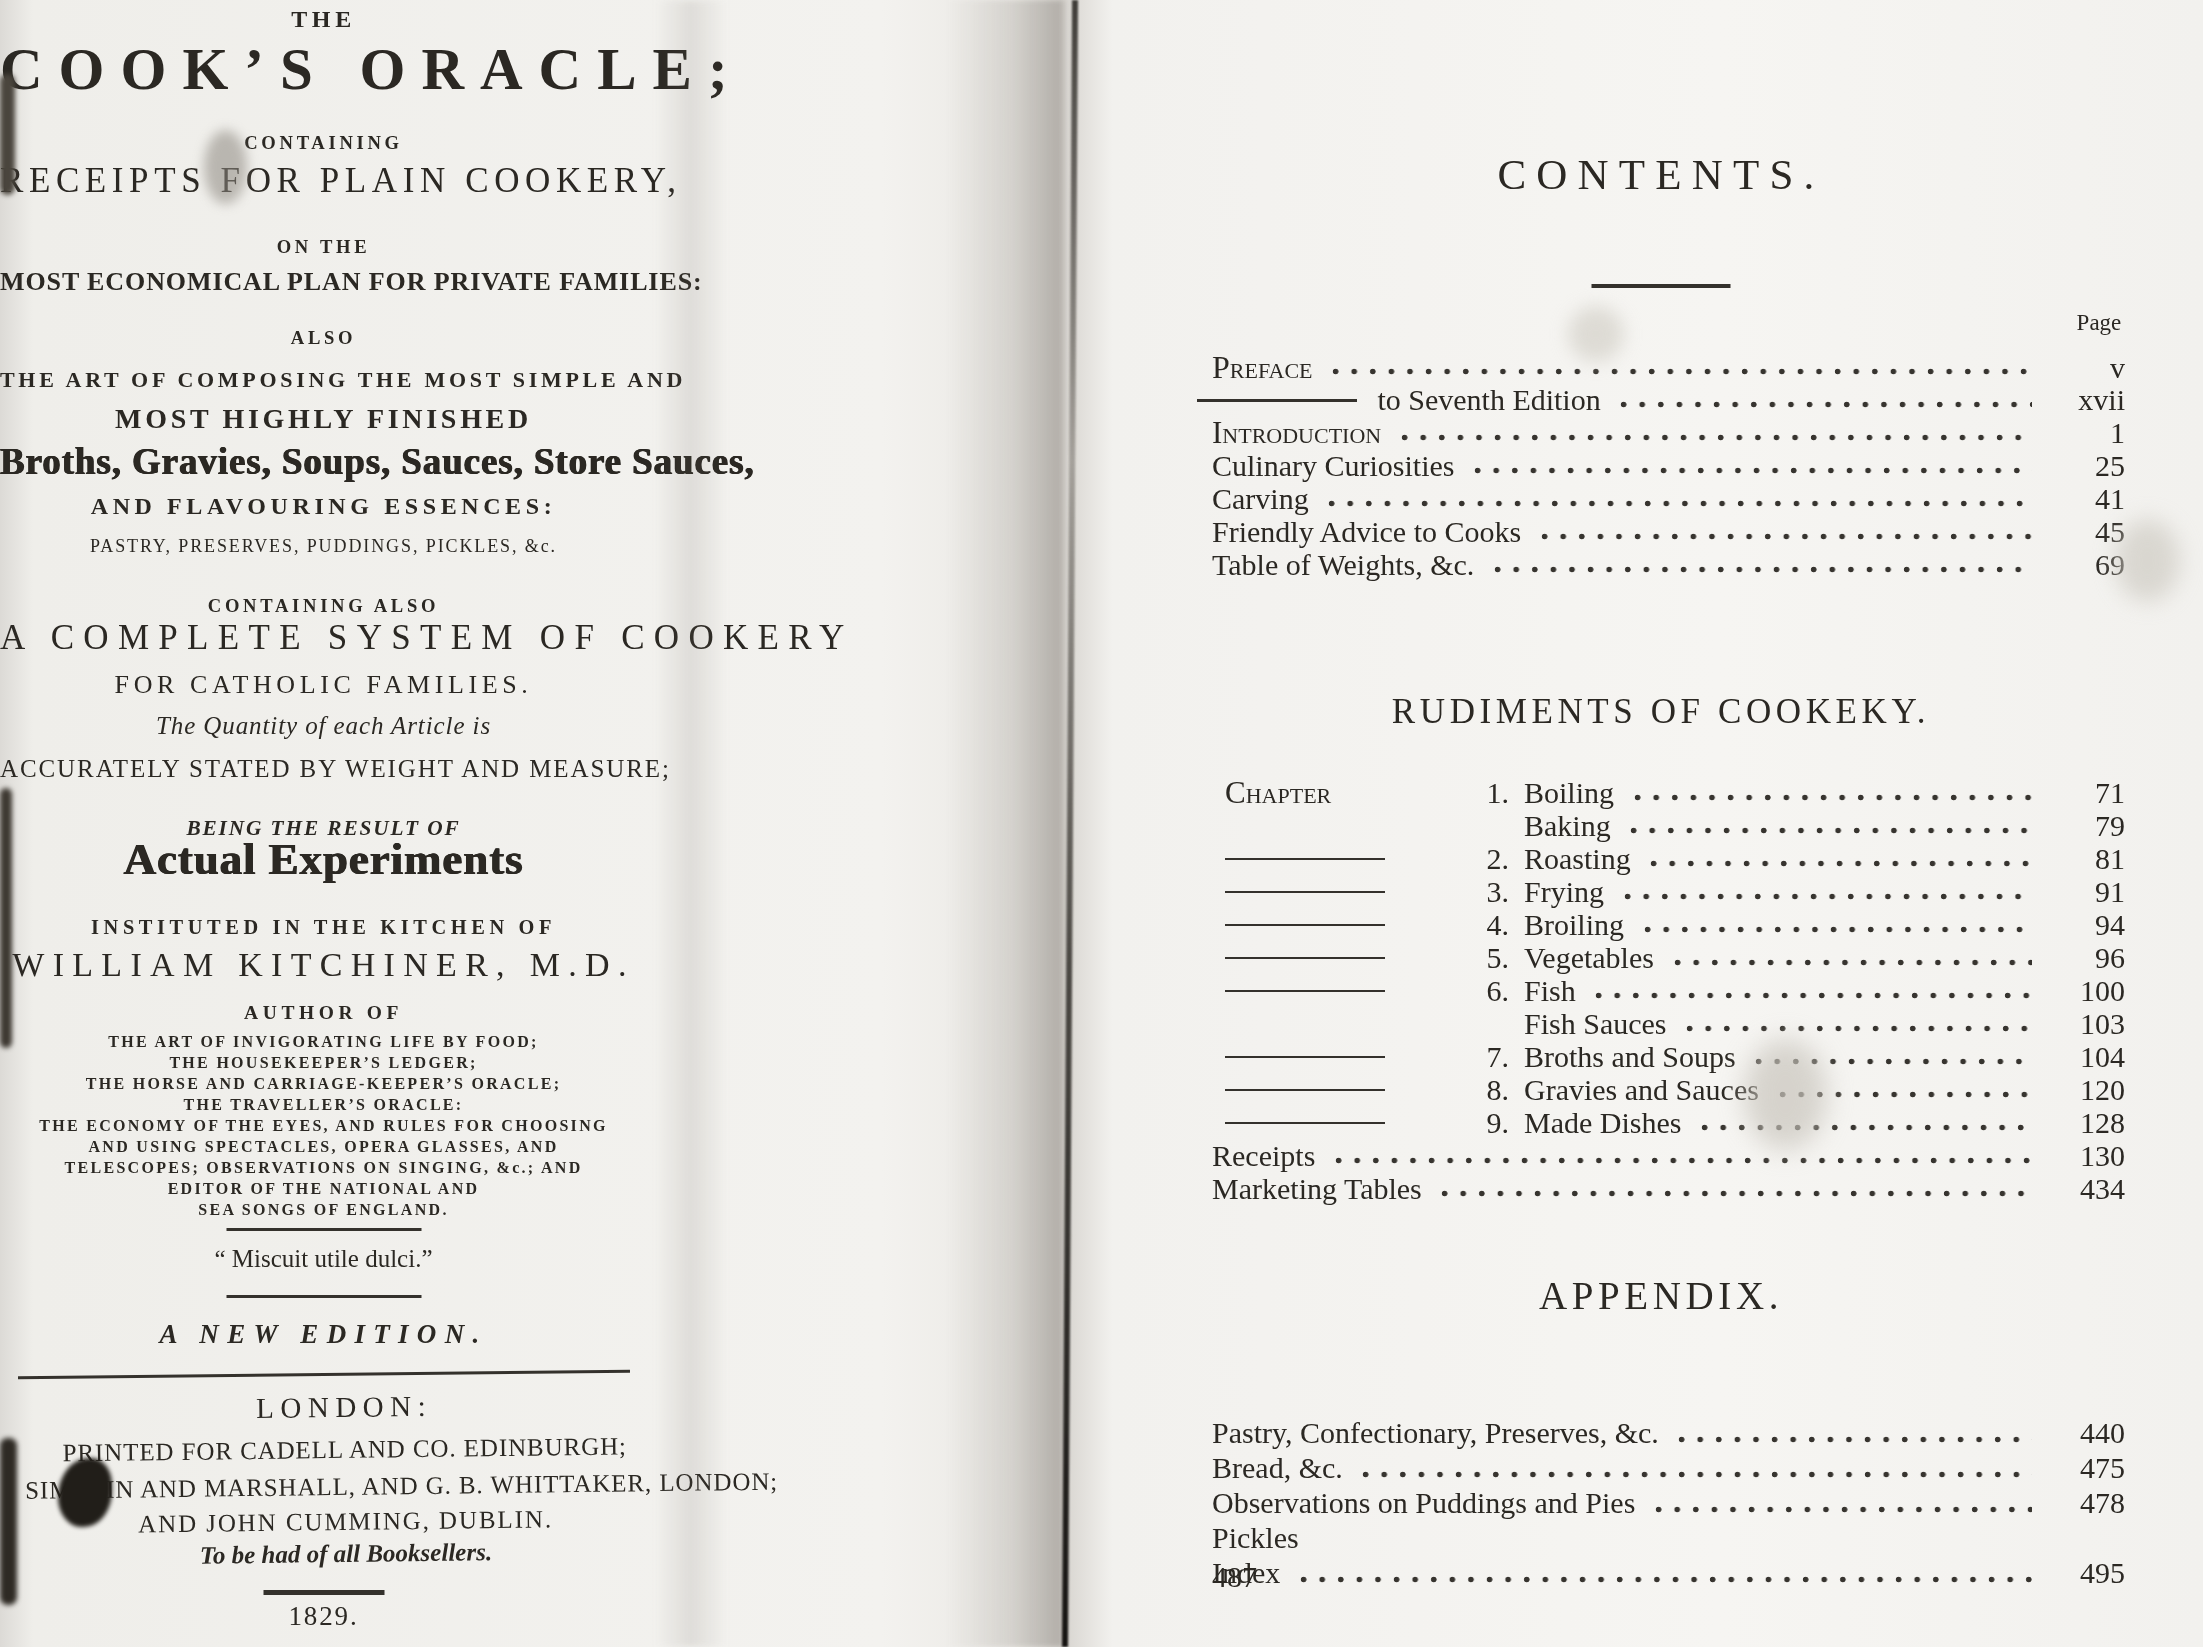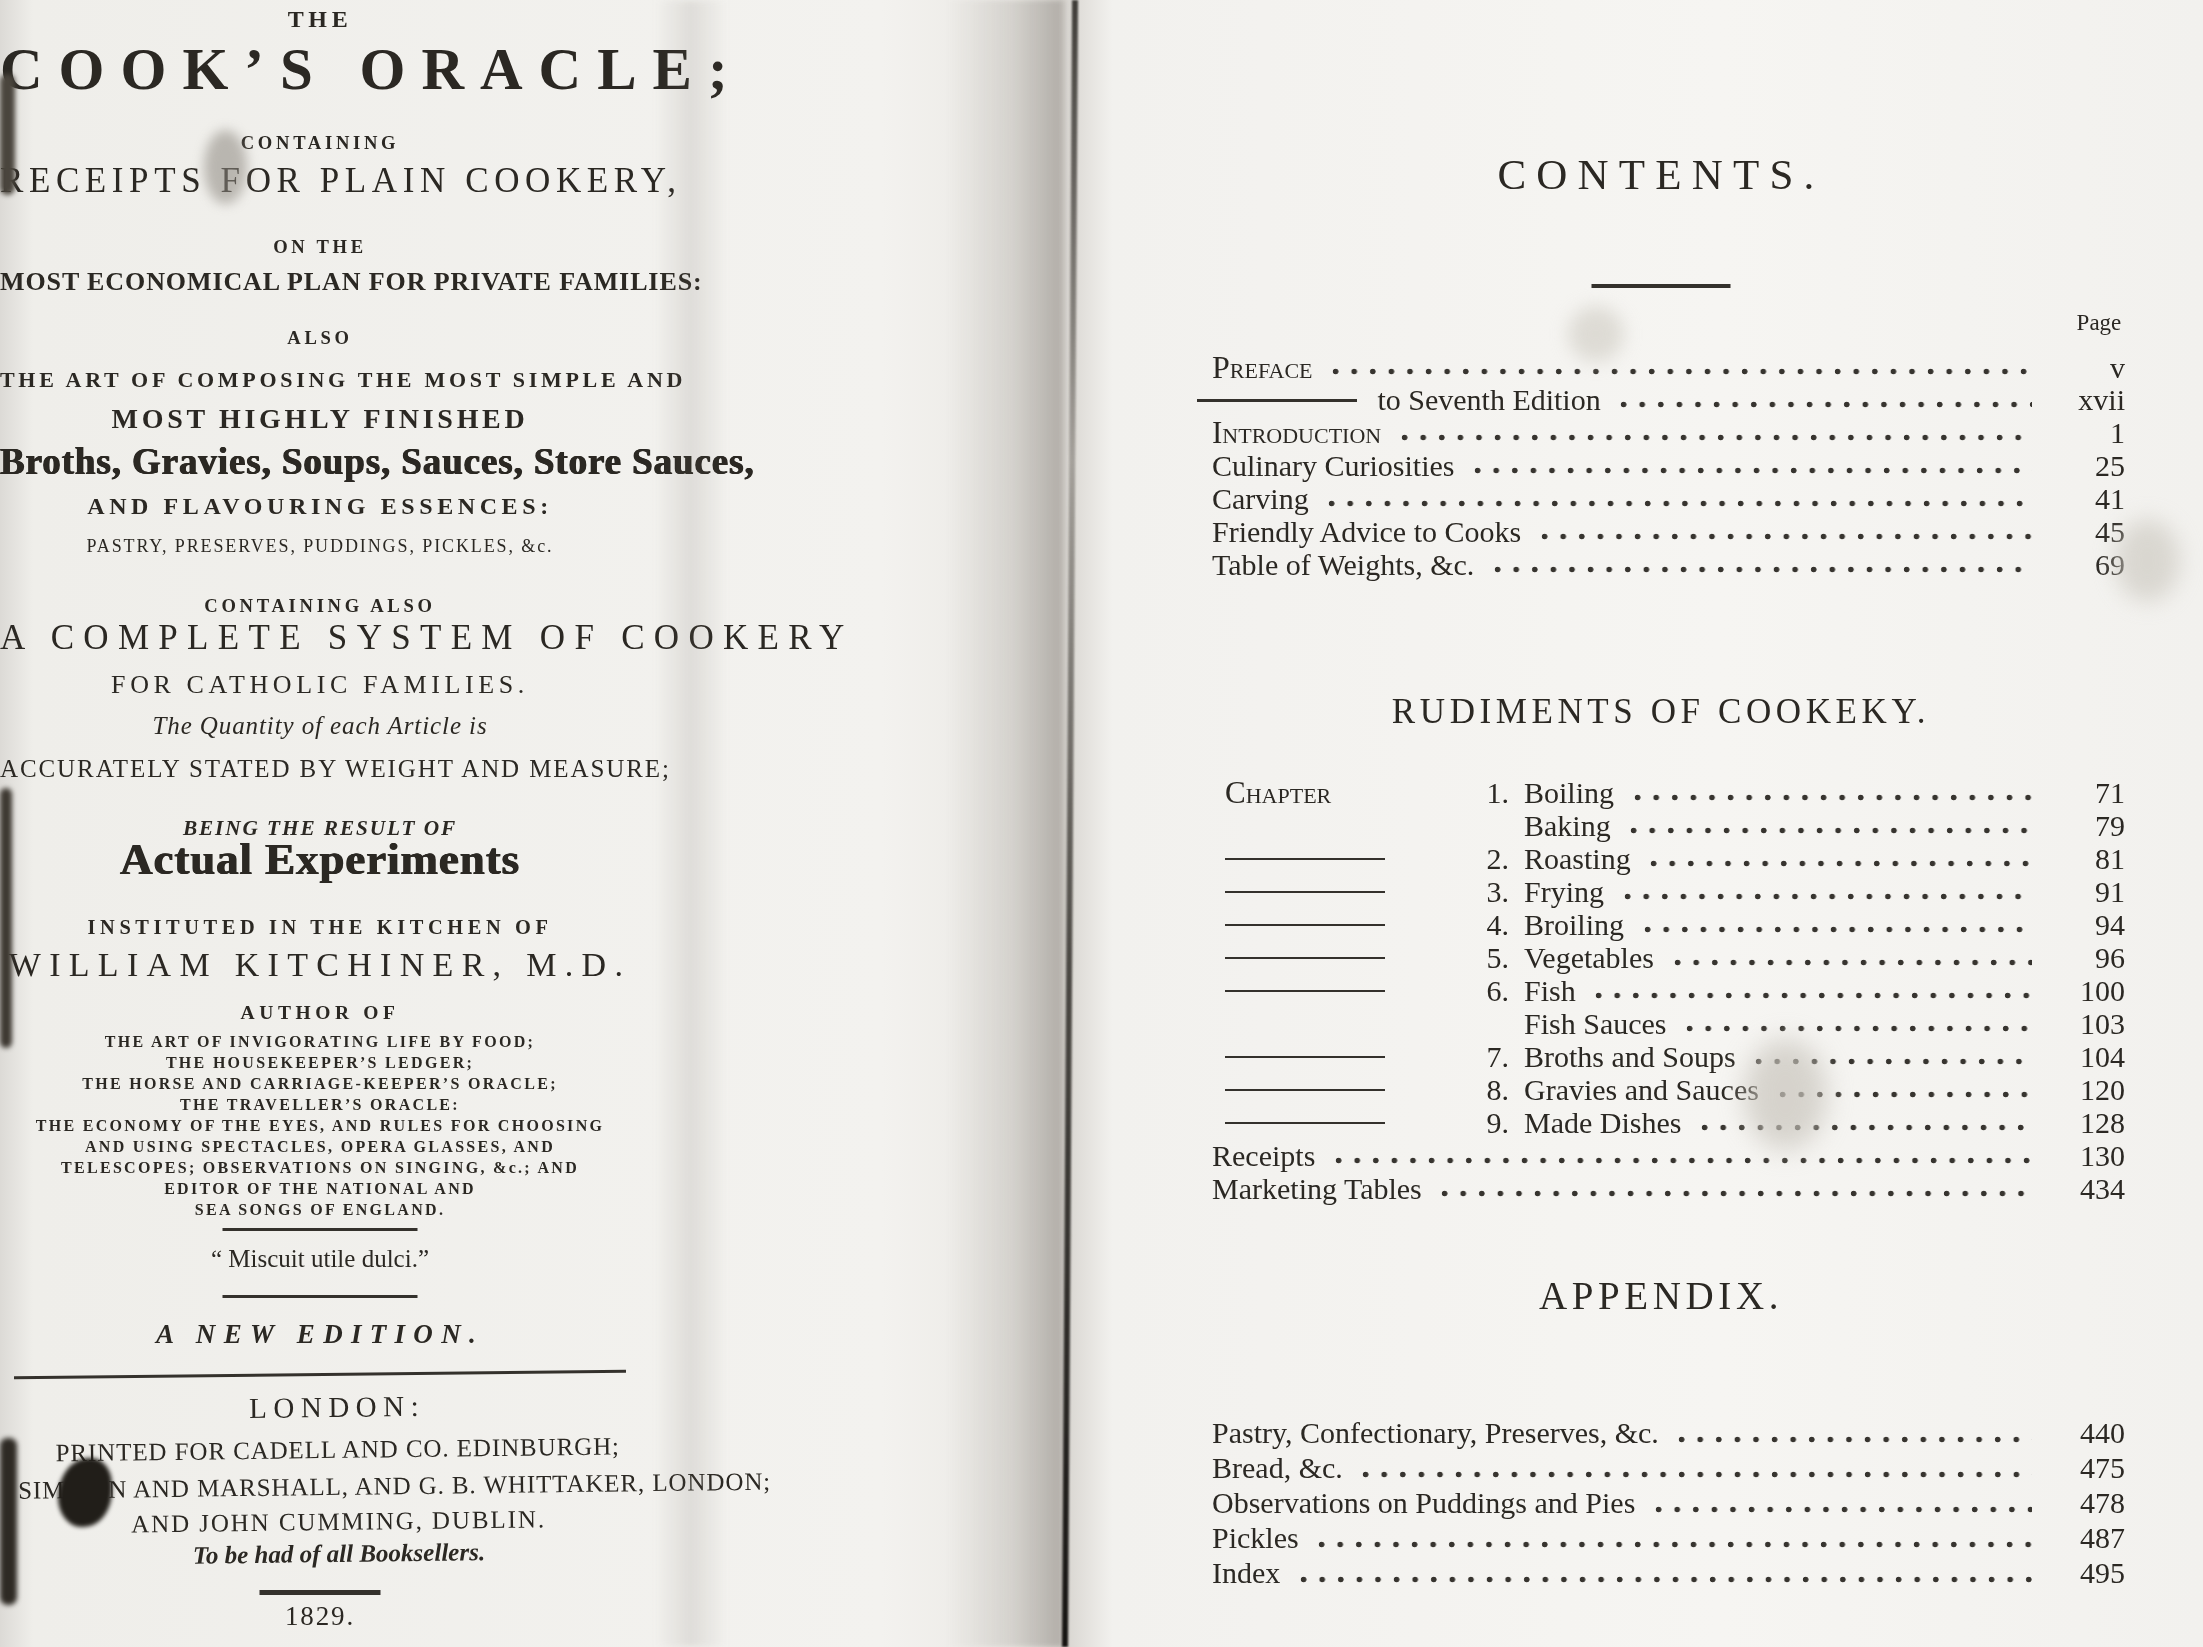--- a/index.html
+++ b/index.html
@@ -3,21 +3,21 @@
 <meta charset="utf-8">
 <style>
   html,body{margin:0;padding:0;}
   body{
     width:2204px;height:1647px;position:relative;overflow:hidden;
     background:linear-gradient(90deg,#dcdad6 0,#efeeea 1.5%,#f3f2ef 40%,#ebe9e5 46%,#d8d5d0 48.3%,#f2f1ee 50.5%,#f6f5f2 78%,#f2f1ee 100%);
     font-family:"Liberation Serif","DejaVu Serif",serif;
     color:#2b2823;
   }
   .page{position:absolute;top:0;height:1647px;}
-  .titlepage{left:0;width:640px;}
+  .titlepage{left:0;width:640px;padding-left:7px;}
   .contentspage{left:1197px;width:928px;}
   .line{position:absolute;left:0;width:100%;text-align:center;white-space:nowrap;}
   .sc{font-variant:small-caps;}
   .it{font-style:italic;}
   .blackletter{font-weight:bold;letter-spacing:0.9px;text-shadow:0.6px 0 0 currentColor,-0.5px 0 0 currentColor;}
   .tiny{font-size:18.6px;letter-spacing:3.7px;font-weight:bold;}
   .rule{position:absolute;background:#34312c;height:2.8px;}
   .rule.center{left:50%;transform:translateX(-50%);}
   
   .toc{position:absolute;left:0;width:100%;}
@@ -270,21 +270,21 @@
     <div class="toc-row front-indent" style="height:35px;">
       <span class="label">Bread, &amp;c.</span>
       <span class="leader"></span>
       <span class="pagenum">475</span>
     </div>
     <div class="toc-row front-indent" style="height:35px;">
       <span class="label">Observations on Puddings and Pies</span>
       <span class="leader"></span>
       <span class="pagenum">478</span>
     </div>
-    <div class="toc-row front-indent" style="height:35px;">
+    <div class="toc-row front-indent" style="height:35px;flex-direction:column;">
       <span class="label">Pickles</span>
       <span class="leader"></span>
       <span class="pagenum">487</span>
     </div>
     <div class="toc-row front-indent" style="height:35px;">
       <span class="label">Index</span>
       <span class="leader"></span>
       <span class="pagenum">495</span>
     </div>
   </div>

